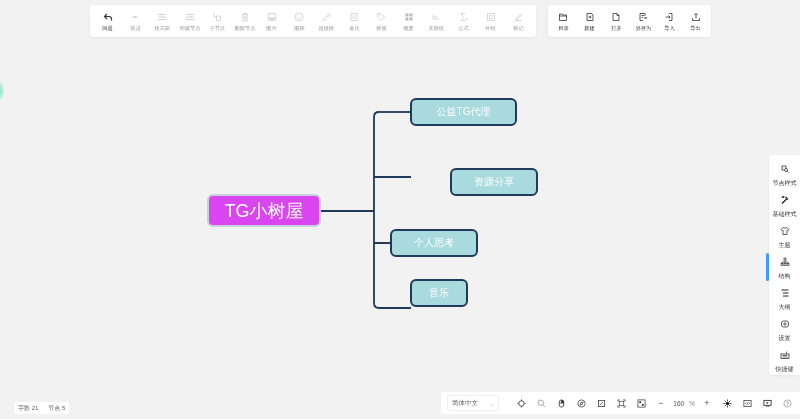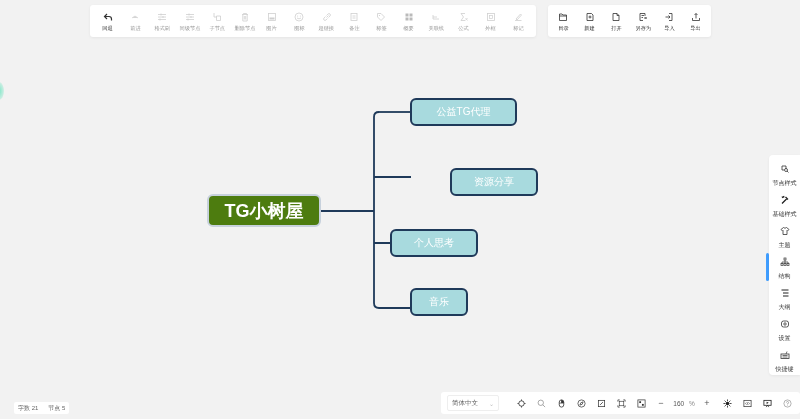--- a/index.html
+++ b/index.html
@@ -14,21 +14,21 @@
   .tb-icon { width: 12px; height: 12px; display: flex; align-items: center; justify-content: center; }
   .tb-icon svg { width: 10px; height: 10px; }
   .tb-label { font-size: 5.5px; color: #999; margin-top: 2px; white-space: nowrap; transform: scale(0.95); }
   .tb-btn.enabled .tb-label { color: #333; }
   .tb-btn.disabled .tb-icon svg { opacity: 0.4; }
 
   .canvas { position: absolute; left: 0; top: 44px; width: 765px; height: 345px; }
 
   .edge-glow { position: absolute; left: -6px; top: 82px; width: 10px; height: 18px; border-radius: 50%; background: radial-gradient(#7fe6c6, rgba(127,230,198,0)); }
 
-  .root-node { position: absolute; left: 207px; top: 194px; width: 114px; height: 33px; background: #4d7c0f; border: 2px solid #c7d1dc; border-radius: 6px; color: #fff; font-weight: bold; font-size: 18px; display: flex; align-items: center; justify-content: center; cursor: pointer; }
+  .root-node { position: absolute; left: 207px; top: 194px; width: 114px; height: 33px; background: #d946ef; border: 2px solid #c7d1dc; border-radius: 6px; color: #fff; font-weight: normal; font-size: 18px; display: flex; align-items: center; justify-content: center; cursor: pointer; }
   .child-node { position: absolute; height: 28px; background: #a8dade; border: 2px solid #1f3a5a; border-radius: 6px; color: #fff; font-size: 10px; display: flex; align-items: center; justify-content: center; cursor: pointer; }
 
   svg.connectors { position: absolute; left: 0; top: 0; width: 800px; height: 419px; pointer-events: none; }
 
   .right-sidebar { position: absolute; right: 0; top: 155px; width: 31px; height: 220px; background: #fff; border-radius: 4px 0 0 4px; box-shadow: 0 1px 3px rgba(0,0,0,0.06); display: flex; flex-direction: column; padding-top: 4px; }
   .rs-item { display: flex; flex-direction: column; align-items: center; height: 31px; justify-content: center; cursor: pointer; position: relative; }
   .rs-item .rs-icon svg { width: 10px; height: 10px; }
   .rs-label { font-size: 6px; color: #333; margin-top: 1px; white-space: nowrap; }
   .rs-active-bar { position: absolute; left: -3px; top: 253px; width: 3px; height: 28px; background: #409eff; border-radius: 2px; }
 
@@ -256,21 +256,21 @@
 
 <div class="child-node" style="left:410px; top:98px; width:107px;">
   <span>公益TG代理</span>
 </div>
 <div class="child-node" style="left:410px; top:168px; width:88px;margin-left:40px;">
   <span>资源分享</span>
 </div>
 <div class="child-node" style="left:390px; top:229px; width:88px;">
   <span>个人思考</span>
 </div>
-<div class="child-node" style="left:410px; top:288px; width:58px;">
+<div class="child-node" style="left:410px; top:279px; width:58px;">
   <span>音乐</span>
 </div>
 
 <div class="rs-active-bar" style="left:766px;"></div>
 <div class="right-sidebar">
   <div class="rs-item">
     <span class="rs-icon"><svg viewBox="0 0 10 10">
           <path d="M2 2 H6 V5 M2 2 V6 H4" fill="none" stroke="#333" stroke-width="0.8"></path>
           <circle cx="6" cy="6" r="1.5" fill="none" stroke="#333" stroke-width="0.8"></circle>
           <path d="M7 7 L8.5 8.5" stroke="#333" stroke-width="0.8"></path>

